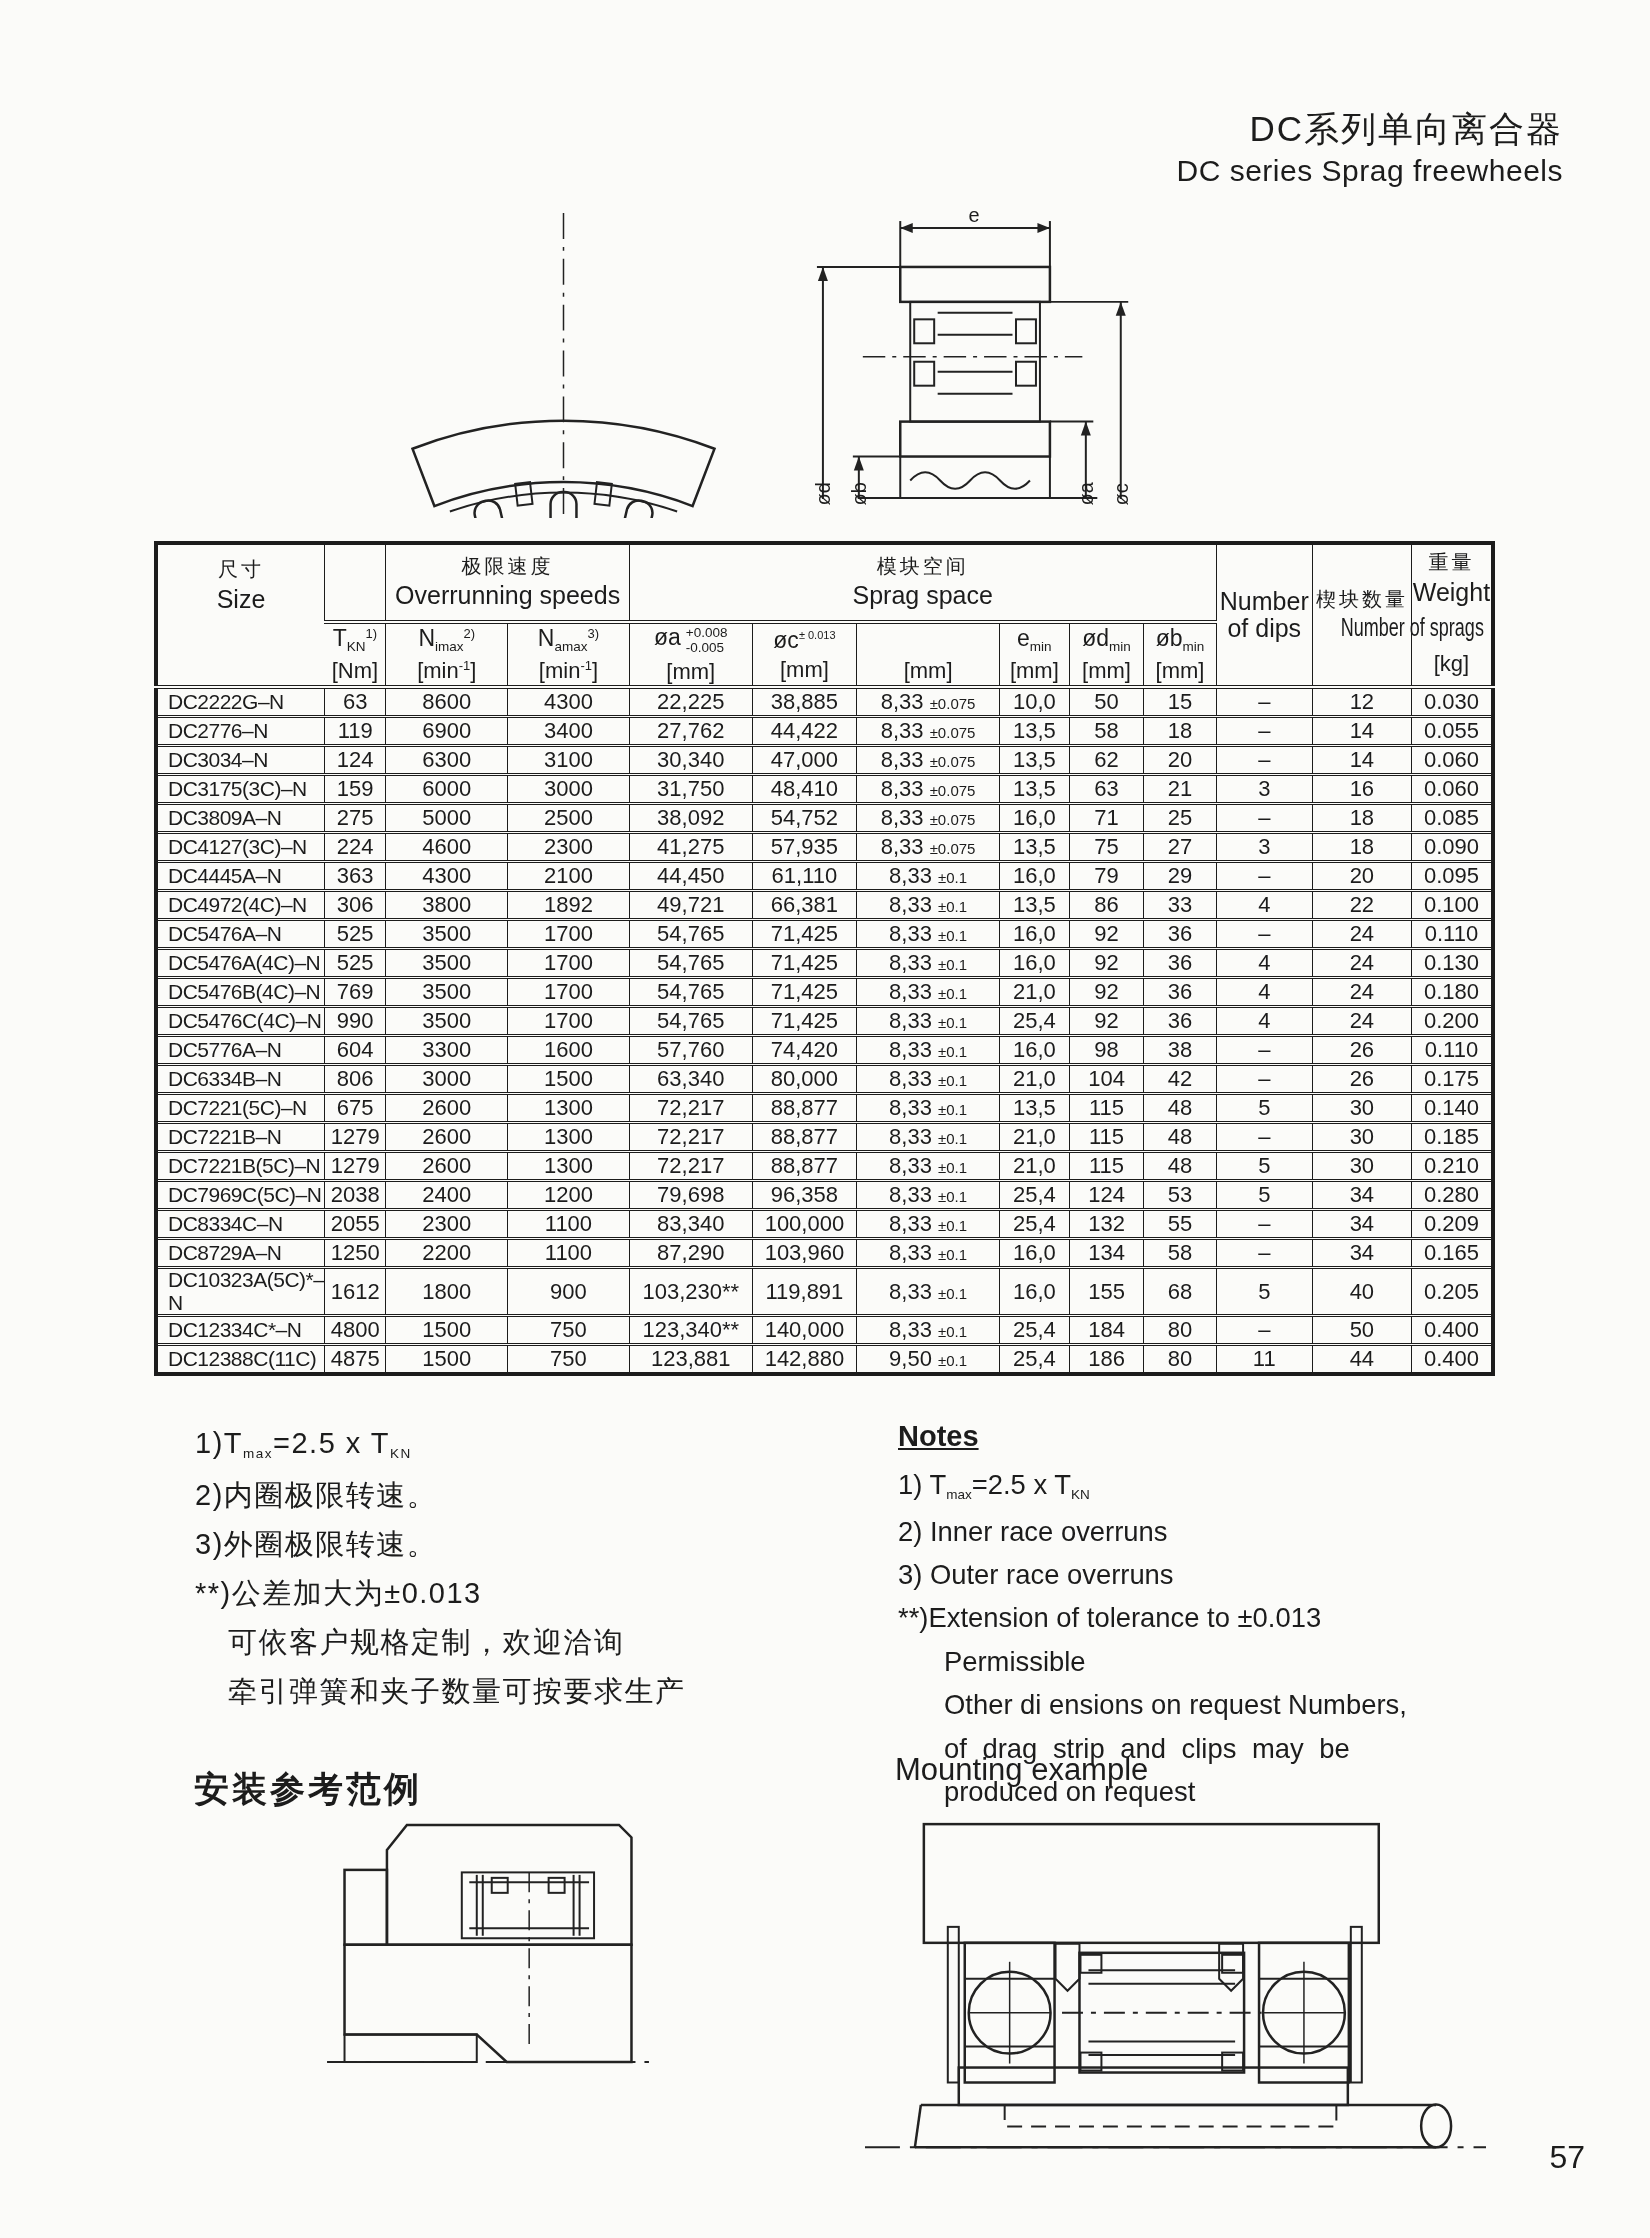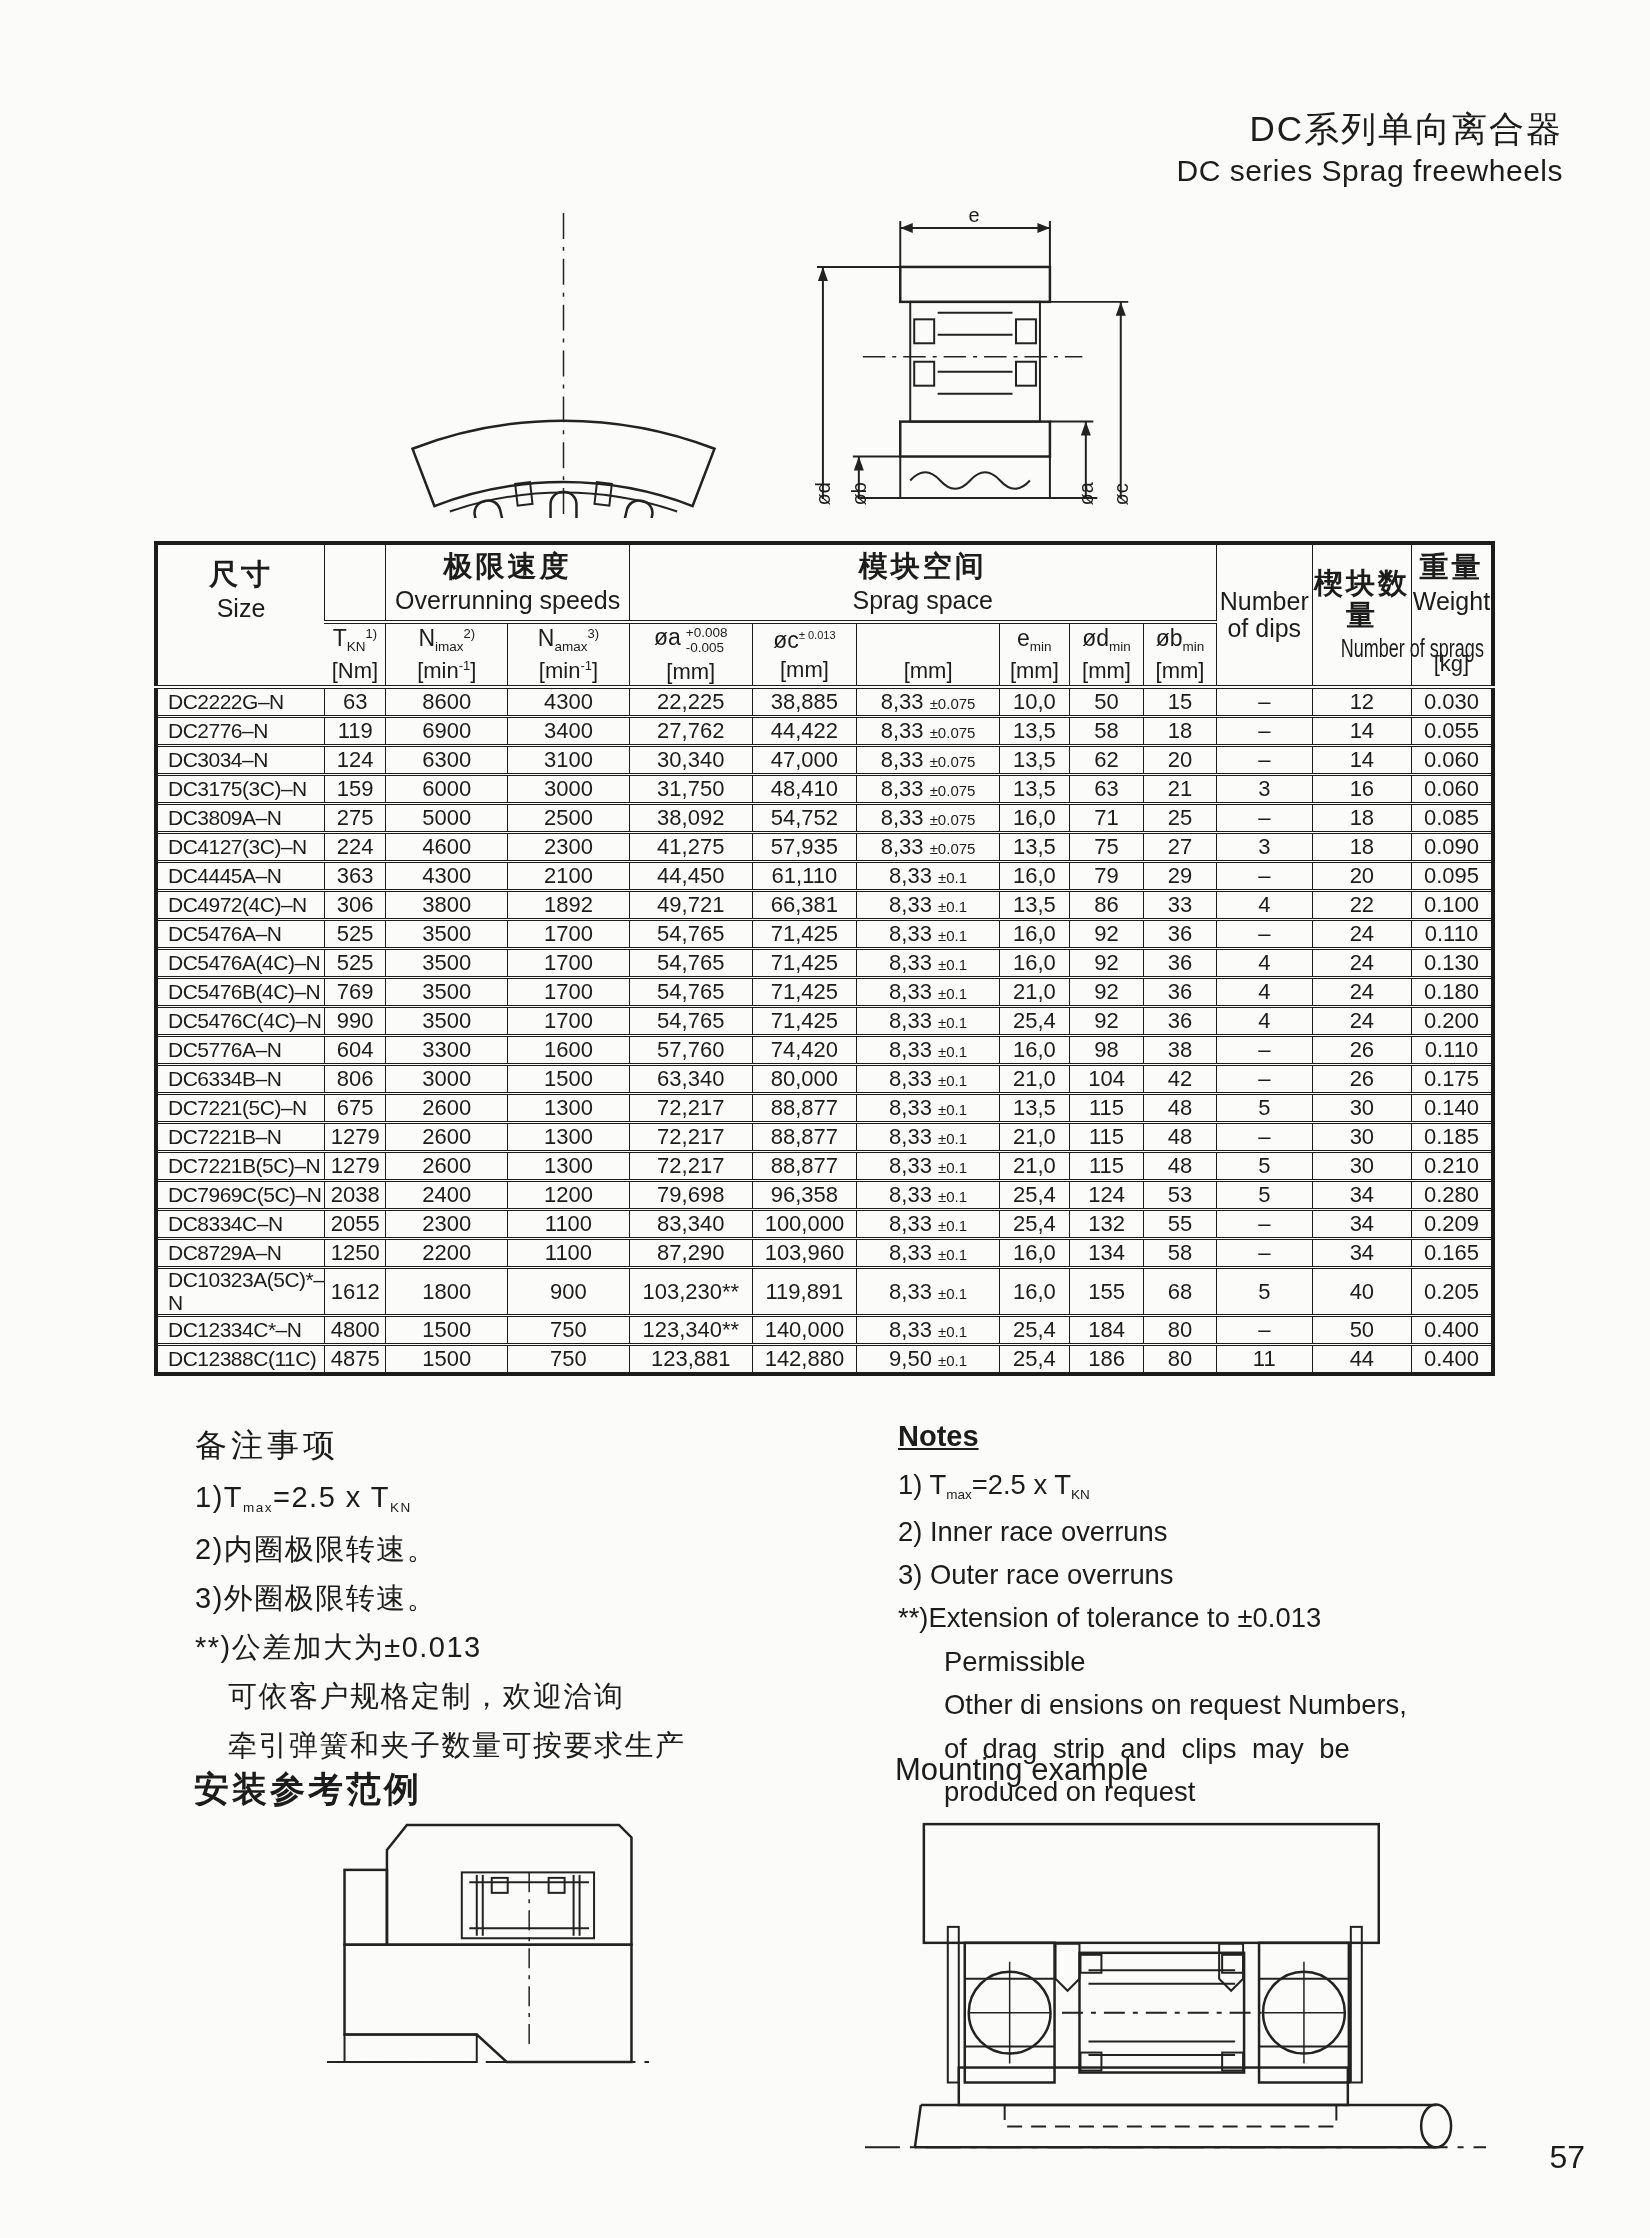--- a/index.html
+++ b/index.html
@@ -21,21 +21,21 @@
   .table-wrap { left:154px; top:541px; width:1341px; }
   table { width:100%; border-collapse:collapse; table-layout:fixed; border:4.5px solid #1c1c1c; }
   th,td { border-left:1.5px solid #1c1c1c; padding:0; text-align:center; vertical-align:middle; line-height:1.08; }
   th:first-child, td:first-child { border-left:none; }
   thead th { font-weight:normal; border-bottom:4px double #1c1c1c; }
   thead tr.h1 th { height:75px; }
   thead tr.h2 th { height:61px; }
   tbody td { height:26px; font-size:22px; border-top:3.5px double #1c1c1c; }
   tbody tr:first-child td { border-top:none; }
   td.c-size { text-align:left; padding-left:10px; font-size:21px; letter-spacing:-0.5px; }
-  .gh-zh { font-size:29px; letter-spacing:3px;font-weight:bold; }
+  .gh-zh { font-size:20px; letter-spacing:3px; }
   .gh-en { font-size:25px; margin-top:5px; letter-spacing:0; }
   .cond { display:inline-block; transform:scaleX(0.72); transform-origin:center; white-space:nowrap; margin-top:4px; }
   .h-dips div { font-size:25px; }
   .wcell { display:flex; flex-direction:column; justify-content:space-between; height:124px; padding:6px 0 8px 0; }
   .um { font-size:23px; }
   sub { font-size:13.5px; vertical-align:-5px; }
   sup { font-size:13px; vertical-align:8px; }
   .unit { font-size:22px; margin-top:5px; }
   .sym-spacer { height:28px; }
   .tolstack { display:inline-block; vertical-align:middle; text-align:left; font-size:13.5px; line-height:1.1; margin-left:5px; margin-top:-4px; }
@@ -593,21 +593,20 @@
           <td>80</td>
           <td>11</td>
           <td>44</td>
           <td>0.400</td>
         </tr>
       </tbody>
 </table>
 </div>
 
 <div class="abs notes-zh">
-  <div class="nh">备注事项</div>
   <div class="nline"><span>1)T</span><sub>max</sub><span>=2.5 x T</span><sub>KN</sub></div>
   <div class="nline">2)内圈极限转速。</div>
   <div class="nline">3)外圈极限转速。</div>
   <div class="nline">**)公差加大为±0.013</div>
   <div class="nline ind">可依客户规格定制，欢迎洽询</div>
   <div class="nline ind">牵引弹簧和夹子数量可按要求生产</div>
 </div>
 
 <div class="abs notes-en">
   <div class="nh">Notes</div>

